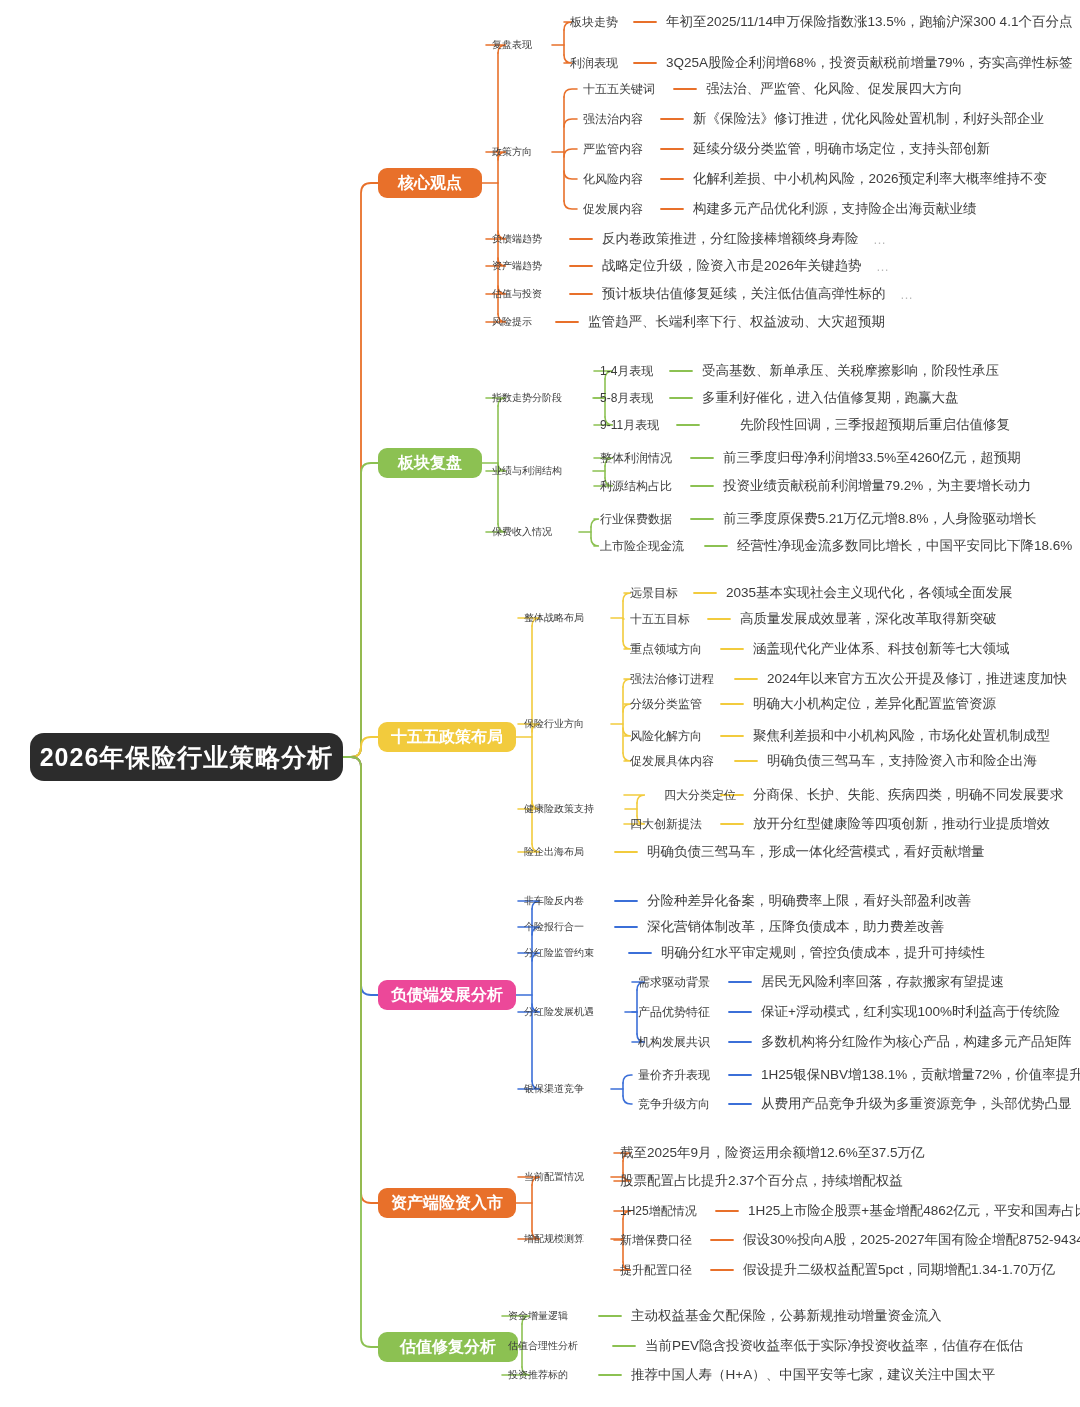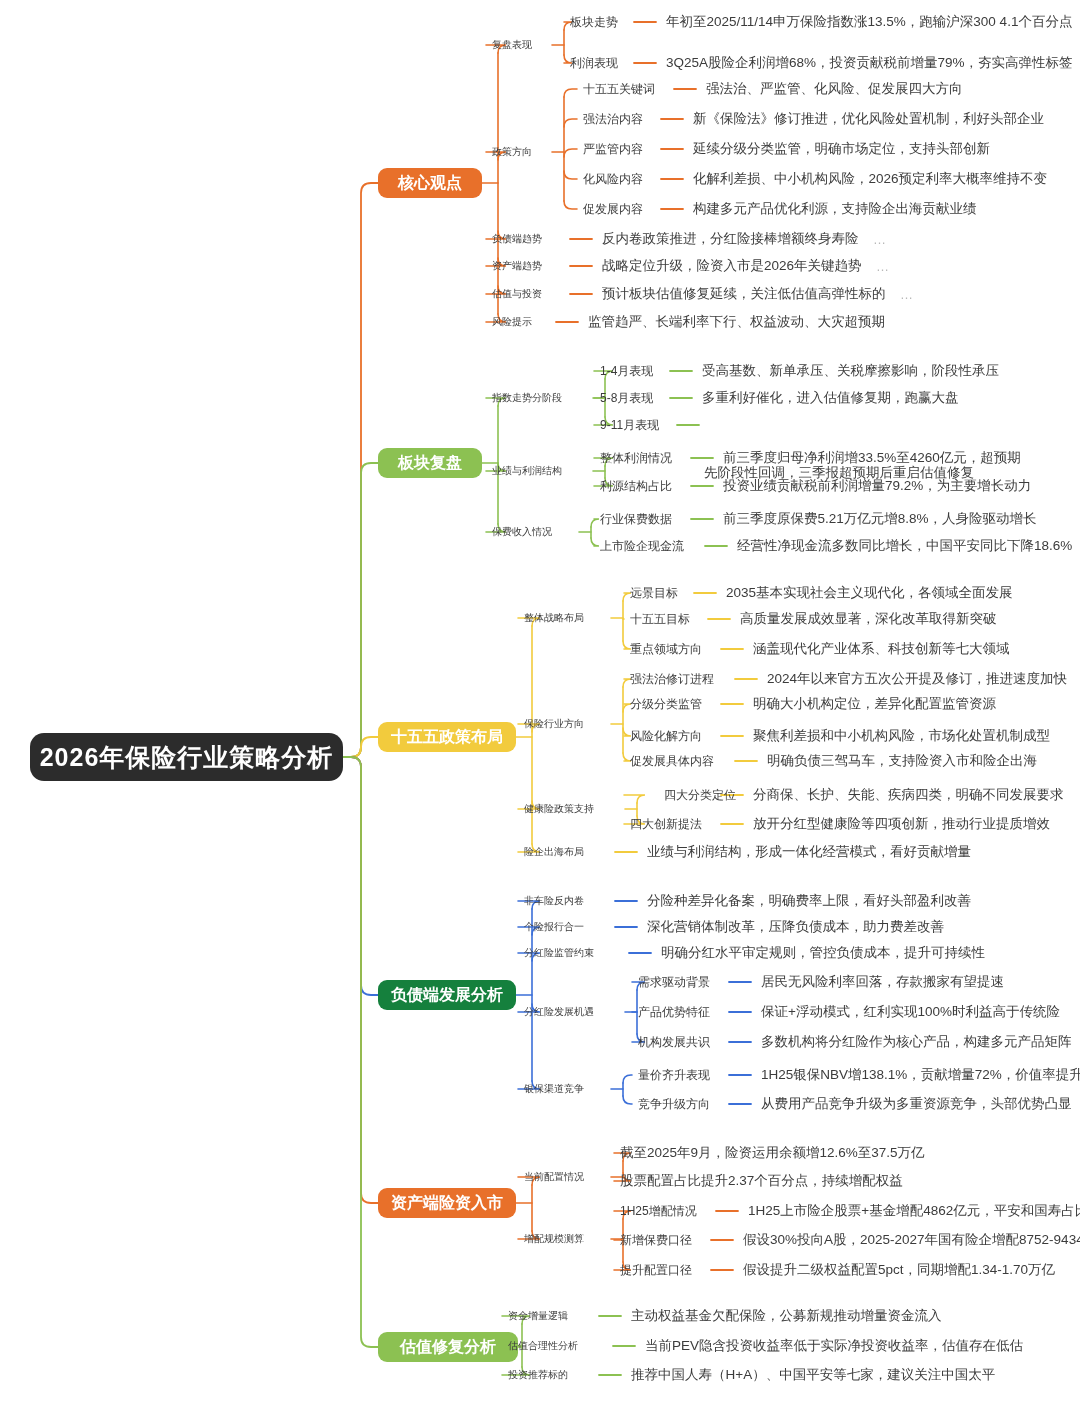--- a/index.html
+++ b/index.html
@@ -237,21 +237,21 @@
       <div class="ellipsis" style="left: 900px; top: 294px;">…</div>
       <div class="l2-text" style="left: 492px; top: 322px;">风险提示</div>
       <div class="leaf-text" style="left: 588px; top: 322px;">监管趋严、长端利率下行、权益波动、大灾超预期</div>
       <div class="l1-node" style="left: 378px; top: 448px; width: 104px; background: rgb(140, 193, 82);">板块复盘</div>
       <div class="l2-text" style="left: 492px; top: 398px;">指数走势分阶段</div>
       <div class="l3-text" style="left: 600px; top: 371px;">1-4月表现</div>
       <div class="leaf-text" style="left: 702px; top: 371px;">受高基数、新单承压、关税摩擦影响，阶段性承压</div>
       <div class="l3-text" style="left: 600px; top: 398px;">5-8月表现</div>
       <div class="leaf-text" style="left: 702px; top: 398px;">多重利好催化，进入估值修复期，跑赢大盘</div>
       <div class="l3-text" style="left: 600px; top: 425px;">9-11月表现</div>
-      <div class="leaf-text" style="left: 704px; top: 425px; margin-top: 48px;">先阶段性回调，三季报超预期后重启估值修复</div>
+      <div class="leaf-text" style="left: 740px; top: 425px;">先阶段性回调，三季报超预期后重启估值修复</div>
       <div class="l2-text" style="left: 492px; top: 471px;">业绩与利润结构</div>
       <div class="l3-text" style="left: 600px; top: 458px;">整体利润情况</div>
       <div class="leaf-text" style="left: 723px; top: 458px;">前三季度归母净利润增33.5%至4260亿元，超预期</div>
       <div class="l3-text" style="left: 600px; top: 486px;">利源结构占比</div>
       <div class="leaf-text" style="left: 723px; top: 486px;">投资业绩贡献税前利润增量79.2%，为主要增长动力</div>
       <div class="l2-text" style="left: 492px; top: 532px;">保费收入情况</div>
       <div class="l3-text" style="left: 600px; top: 519px;">行业保费数据</div>
       <div class="leaf-text" style="left: 723px; top: 519px;">前三季度原保费5.21万亿元增8.8%，人身险驱动增长</div>
       <div class="l3-text" style="left: 600px; top: 546px;">上市险企现金流</div>
       <div class="leaf-text" style="left: 737px; top: 546px;">经营性净现金流多数同比增长，中国平安同比下降18.6%</div>
@@ -271,22 +271,22 @@
       <div class="l3-text" style="left: 630px; top: 736px;">风险化解方向</div>
       <div class="leaf-text" style="left: 753px; top: 736px;">聚焦利差损和中小机构风险，市场化处置机制成型</div>
       <div class="l3-text" style="left: 630px; top: 761px;">促发展具体内容</div>
       <div class="leaf-text" style="left: 767px; top: 761px;">明确负债三驾马车，支持险资入市和险企出海</div>
       <div class="l2-text" style="left: 524px; top: 809px;">健康险政策支持</div>
       <div class="l3-text" style="left: 664px; top: 795px;">四大分类定位</div>
       <div class="leaf-text" style="left: 753px; top: 795px;">分商保、长护、失能、疾病四类，明确不同发展要求</div>
       <div class="l3-text" style="left: 630px; top: 824px;">四大创新提法</div>
       <div class="leaf-text" style="left: 753px; top: 824px;">放开分红型健康险等四项创新，推动行业提质增效</div>
       <div class="l2-text" style="left: 524px; top: 852px;">险企出海布局</div>
-      <div class="leaf-text" style="left: 647px; top: 852px;">业绩与利润结构，形成一体化经营模式，看好贡献增量</div>
-      <div class="l1-node" style="left: 378px; top: 980px; width: 138px; background: #15803d;">负债端发展分析</div>
+      <div class="leaf-text" style="left: 647px; top: 852px;">明确负债三驾马车，形成一体化经营模式，看好贡献增量</div>
+      <div class="l1-node" style="left: 378px; top: 980px; width: 138px; background: #ec4899;">负债端发展分析</div>
       <div class="l2-text" style="left: 524px; top: 901px;">非车险反内卷</div>
       <div class="leaf-text" style="left: 647px; top: 901px;">分险种差异化备案，明确费率上限，看好头部盈利改善</div>
       <div class="l2-text" style="left: 524px; top: 927px;">个险报行合一</div>
       <div class="leaf-text" style="left: 647px; top: 927px;">深化营销体制改革，压降负债成本，助力费差改善</div>
       <div class="l2-text" style="left: 524px; top: 953px;">分红险监管约束</div>
       <div class="leaf-text" style="left: 661px; top: 953px;">明确分红水平审定规则，管控负债成本，提升可持续性</div>
       <div class="l2-text" style="left: 524px; top: 1012px;">分红险发展机遇</div>
       <div class="l3-text" style="left: 638px; top: 982px;">需求驱动背景</div>
       <div class="leaf-text" style="left: 761px; top: 982px;">居民无风险利率回落，存款搬家有望提速</div>
       <div class="l3-text" style="left: 638px; top: 1012px;">产品优势特征</div>

